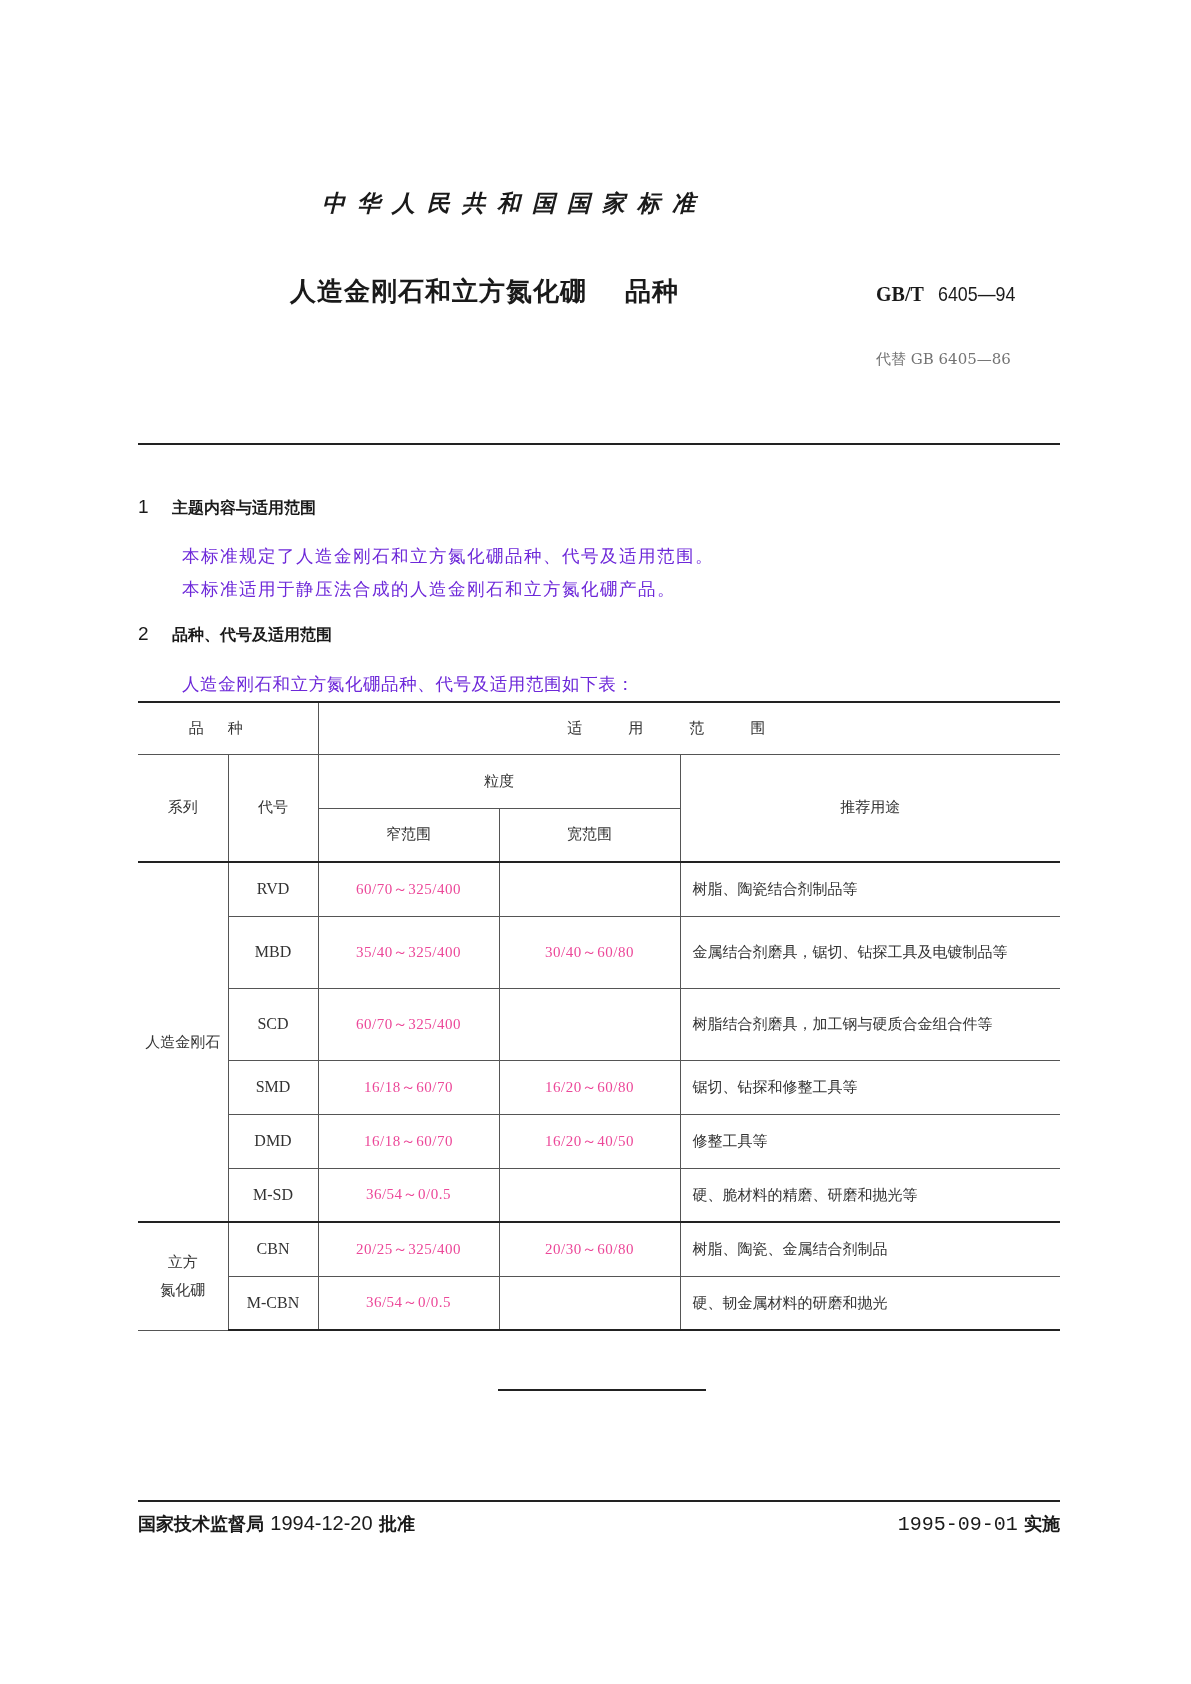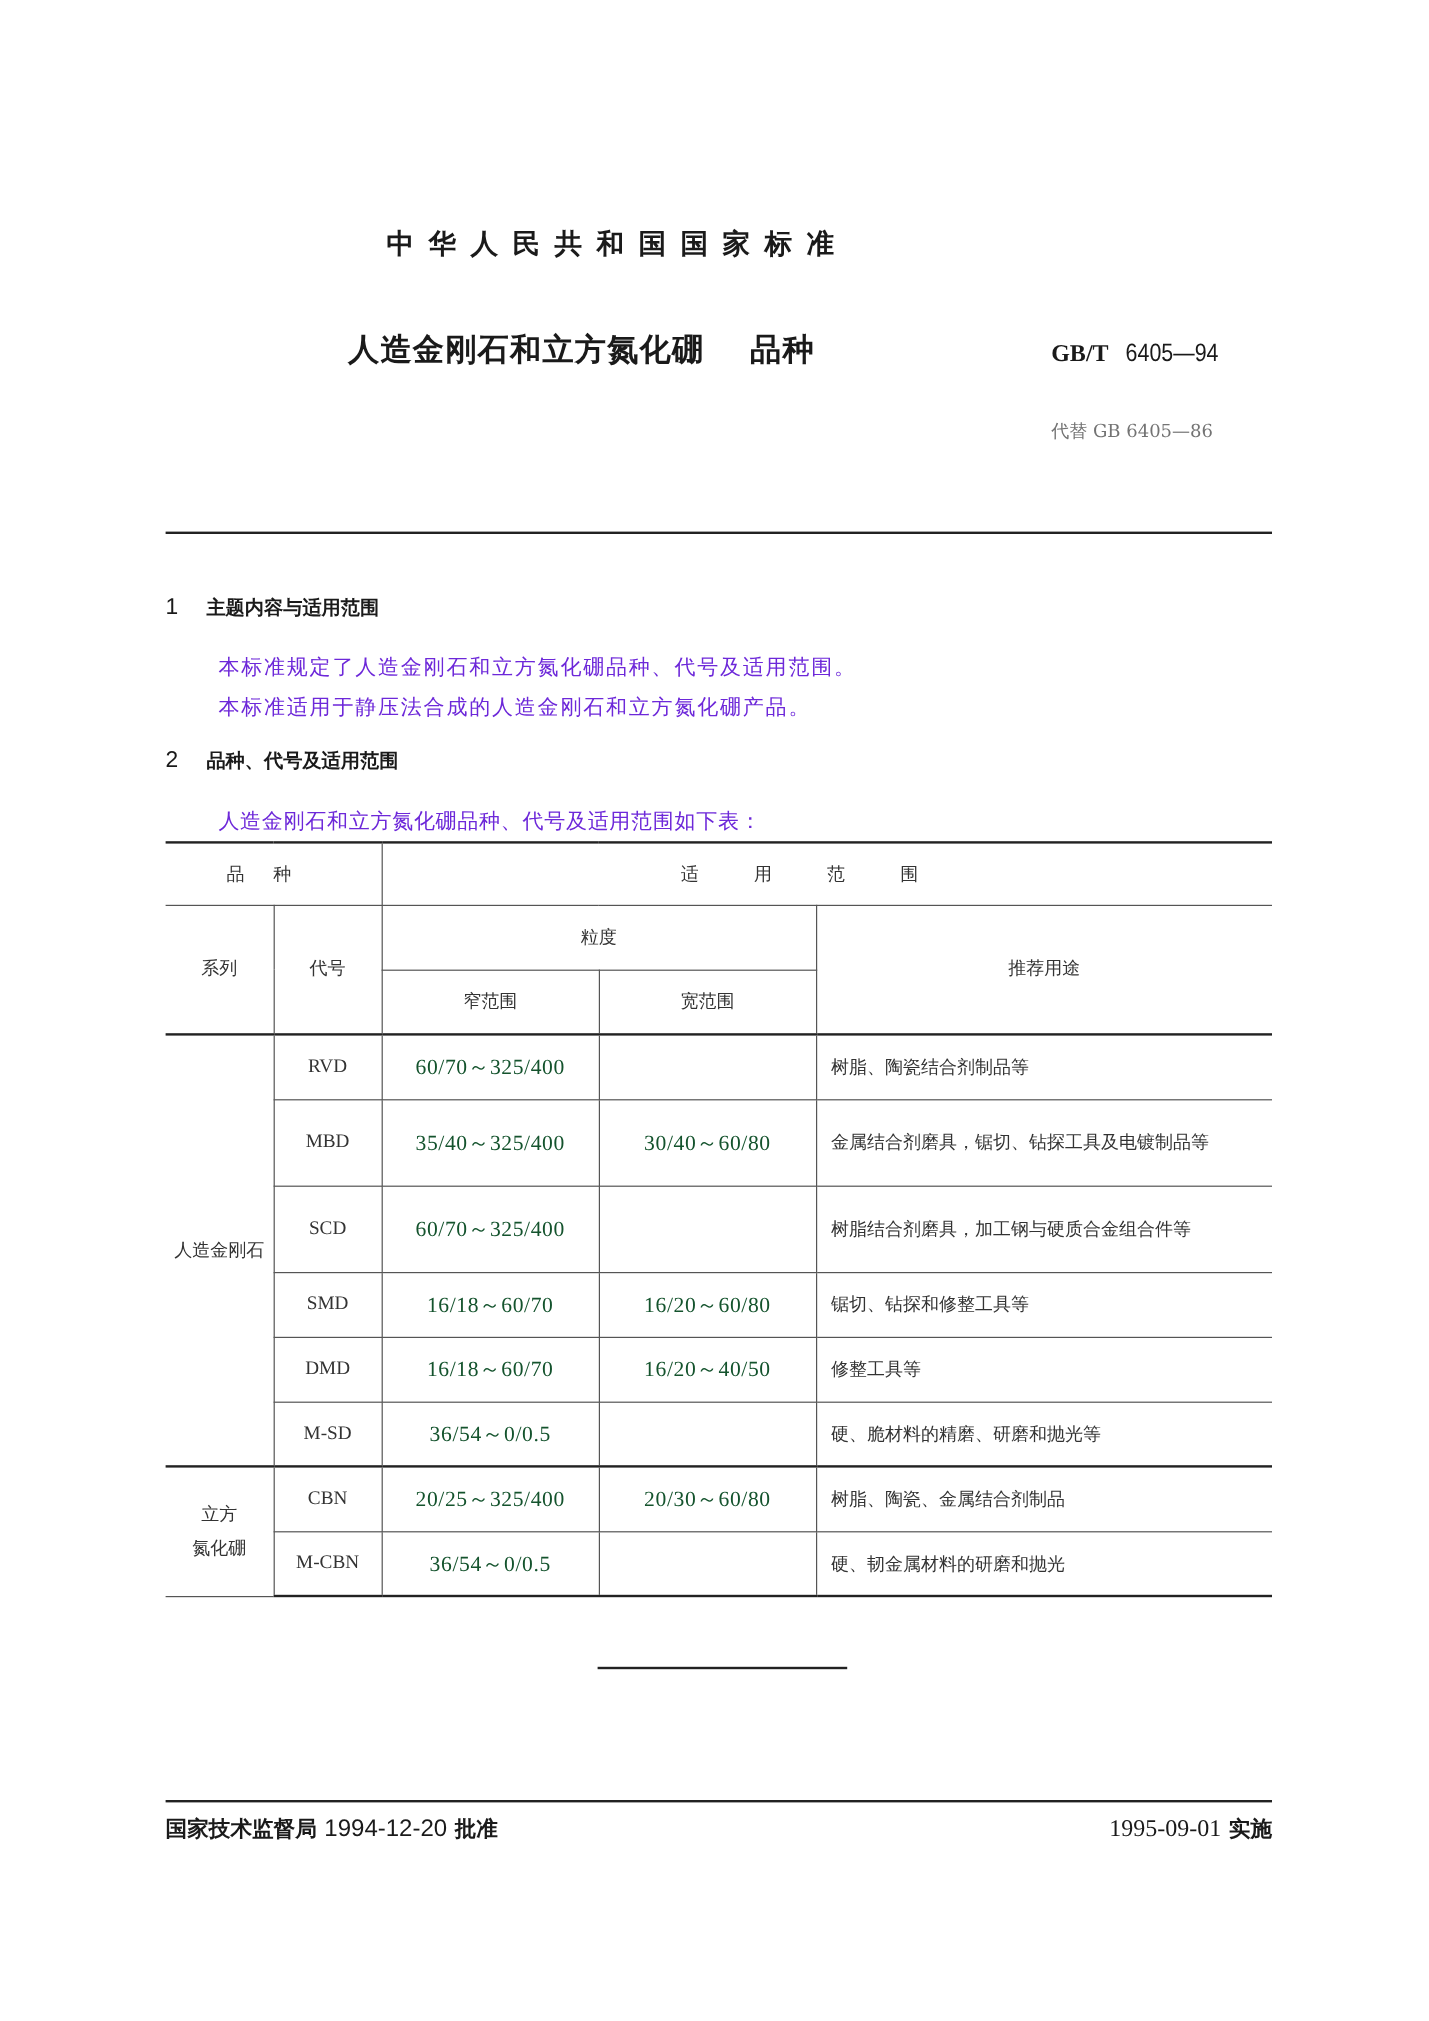--- a/index.html
+++ b/index.html
@@ -1,21 +1,21 @@
 <!DOCTYPE html>
 <html><head>
 <meta charset="utf-8">
 <style>
   html, body { margin: 0; padding: 0; background: #ffffff; }
   body { width: 1191px; height: 1684px; position: relative; overflow: hidden;
          font-family: "DejaVu Serif", "Liberation Serif", serif; color: #1a1a1a; }
   .abs { position: absolute; }
   .sans { font-family: "DejaVu Sans", "Liberation Sans", sans-serif; }
 
-  #national-std { left: 322px; top: 188px; font-size: 23px; letter-spacing: 12px; font-weight: bold; }
+  #national-std { left: 322px; top: 188px; font-size: 23px; letter-spacing: 12px; font-weight: bold; font-style: italic; }
   #doc-title { left: 290px; top: 274px; font-size: 26px; font-weight: bold; letter-spacing: 1px; }
   #doc-title .gap { display: inline-block; width: 38px; }
   #std-number { left: 876px; top: 282px; font-size: 20px; }
   #std-number b { font-family: "Liberation Serif", serif; font-weight: bold; margin-right: 14px; }
   #std-number span.num { font-family: "Liberation Sans", sans-serif; font-size: 21px; transform: scaleX(0.85); display:inline-block; transform-origin:left; }
   #en-title { left: 360px; top: 336px; width: 300px; text-align: center; font-family: "Liberation Serif", serif;
               font-weight: bold; font-size: 17.5px; line-height: 32px; }
   #replaces { left: 876px; top: 350px; font-size: 15px; color: #737373; }
   #top-rule { left: 138px; top: 443px; width: 922px; height: 0; border-top: 2px solid #222; }
 
@@ -30,32 +30,32 @@
 
   #types-table { position: absolute; left: 138px; top: 701px; width: 922px; border-collapse: collapse;
                  font-size: 15px; color: #333; table-layout: fixed; }
   #types-table td { border: 1px solid #555; text-align: center; vertical-align: middle; padding: 0; }
   #types-table tr:first-child td { border-top: 2px solid #222; }
   #types-table tr:last-child td { border-bottom: 2px solid #222; }
   #types-table td:first-child { border-left: none; }
   #types-table td:last-child { border-right: none; }
   #types-table td.use { text-align: left; padding: 0 12px; line-height: 28px; }
   #types-table td.code { font-family: "Liberation Serif", serif; font-size: 16px; }
-  #types-table td.grain { font-family: "Liberation Serif", serif; font-size: 18px; letter-spacing: 0.5px; color: #14532d; }
+  #types-table td.grain { font-family: "Liberation Serif", serif; font-size: 15px; letter-spacing: 0.5px; color: #ec4899; }
   #types-table tr.group-sep td { border-top: 2px solid #222; }
   #types-table tr.group-sep2 td { border-top: 2px solid #222; }
   .spaced { letter-spacing: 24px; }
   .spaced2 { letter-spacing: 46px; }
 
   #end-rule { left: 498px; top: 1389px; width: 208px; height: 0; border-top: 2px solid #222; }
   #bottom-rule { left: 138px; top: 1500px; width: 922px; height: 0; border-top: 2px solid #222; }
   #approve { left: 138px; top: 1512px; font-size: 18px; font-weight: bold; font-family: "DejaVu Sans", sans-serif; }
   #approve .d { font-family: "Liberation Sans", sans-serif; font-weight: normal; font-size: 20px; }
   #implement { right: 131px; top: 1512px; font-size: 18px; font-weight: bold; font-family: "DejaVu Sans", sans-serif; }
-  #implement .d { font-family: Liberation Serif, serif; font-weight: normal; font-size: 20px; }
+  #implement .d { font-family: Liberation Mono, monospace; font-weight: normal; font-size: 20px; }
 </style>
 </head>
 <body>
 
 <div id="national-std" class="abs sans">中华人民共和国国家标准</div>
 
 <div id="doc-title" class="abs sans">
   <span>人造金刚石和立方氮化硼</span><span class="gap"></span><span>品种</span>
 </div>
 

